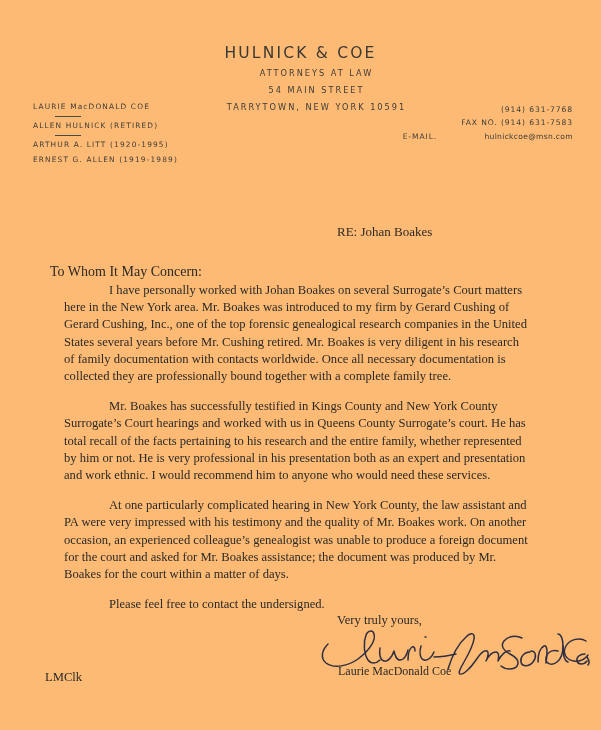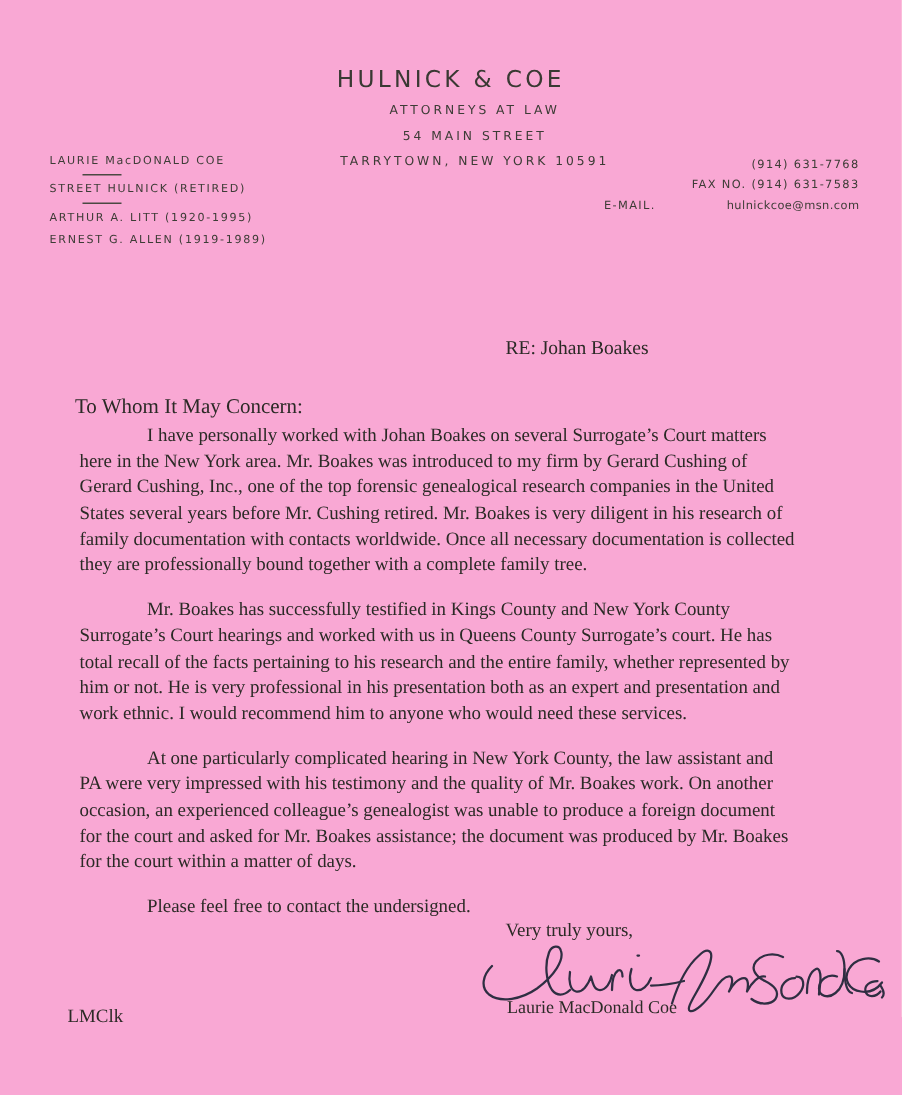--- a/index.html
+++ b/index.html
@@ -11,21 +11,21 @@
     height: 730px;
     background: #fdfbee;
     font-family: "Liberation Serif", serif;
     color: #2b2a26;
     overflow: hidden;
   }
   .page {
     position: relative;
     width: 601px;
     height: 730px;
-    background: #f9a8d4;
+    background: #fdba74;
   }
 
   
   .letterhead {
     position: absolute;
     top: 44px;
     left: 0;
     width: 601px;
     text-align: center;
   }
@@ -103,21 +103,21 @@
   .body-text {
     position: absolute;
     top: 282px;
     left: 50px;
     width: 481px;
     font-size: 12.6px;
     line-height: 17.2px;
     text-align: left;
   }
   .body-text p {
-    margin: 0 0 13px 3px;
+    margin: 0 0 13px 14px;
     text-indent: 45px;
   }
 
   
   .closing {
     position: absolute;
     top: 613px;
     left: 337px;
     font-size: 12.6px;
   }
@@ -150,21 +150,21 @@
   <div class="letterhead">
     <div class="firm-name">HULNICK &amp; COE</div>
     <div class="firm-sub">ATTORNEYS AT LAW</div>
     <div class="firm-sub">54 MAIN STREET</div>
     <div class="firm-sub">TARRYTOWN, NEW YORK 10591</div>
   </div>
 
   <div class="attorneys">
     <div class="name">LAURIE MacDONALD COE</div>
     <div class="rule-sep"></div>
-    <div class="name">STREET HULNICK (RETIRED)</div>
+    <div class="name">ALLEN HULNICK (RETIRED)</div>
     <div class="rule-sep"></div>
     <div class="name">ARTHUR A. LITT (1920-1995)</div>
     <div class="gap-sm"></div>
     <div class="name">ERNEST G. ALLEN (1919-1989)</div>
   </div>
 
   <div class="contact">
     <div>(914) 631-7768</div>
     <div>FAX NO. (914) 631-7583</div>
     <div>

